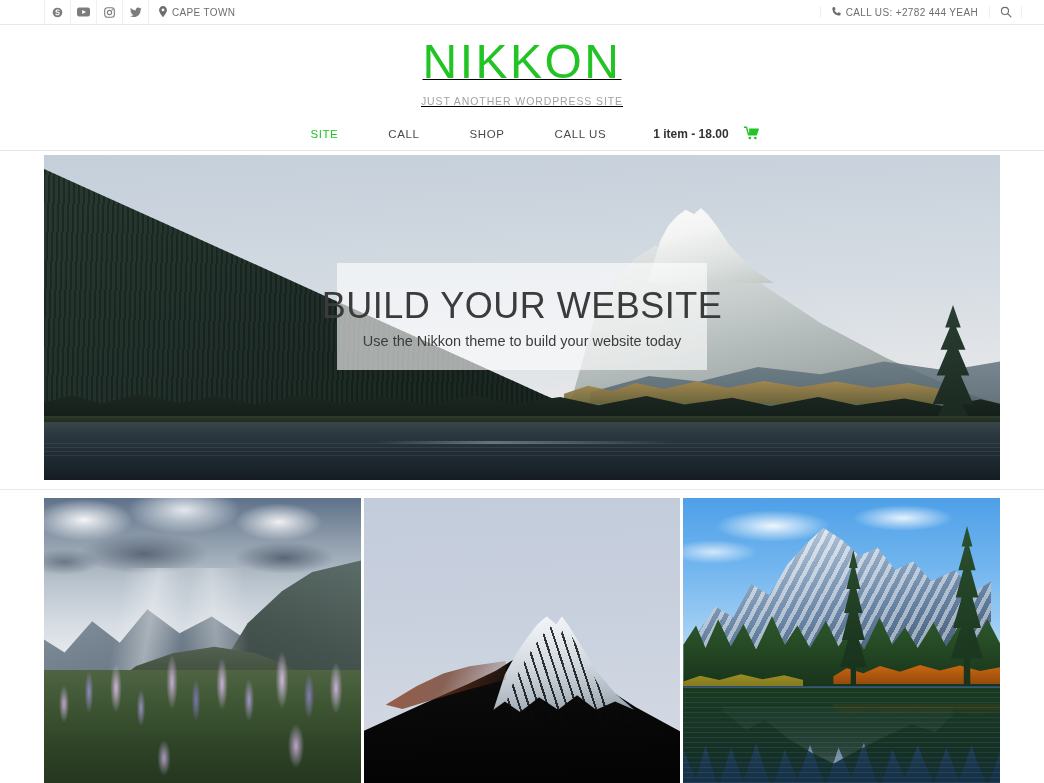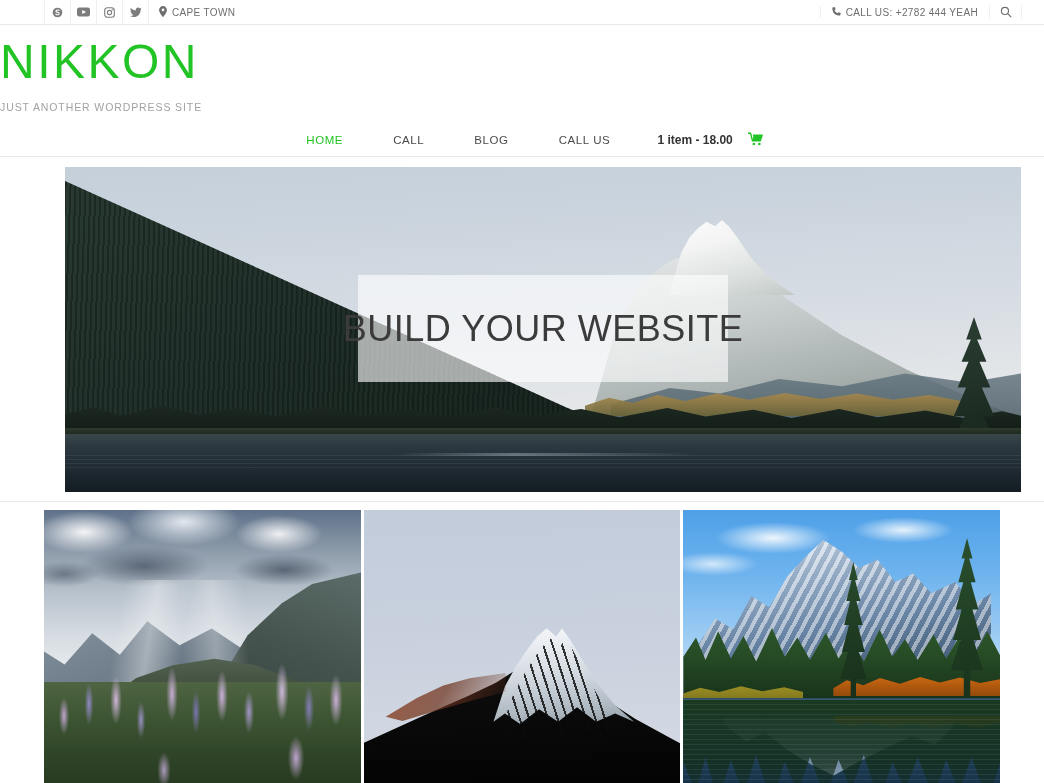--- a/index.html
+++ b/index.html
@@ -48,32 +48,34 @@
   }
   .tb-search {
     width: 33px;
     display: flex; align-items: center; justify-content: center;
     border-left: 1px solid #efefef;
     border-right: 1px solid #efefef;
   }
 
   
   .brand {
+    text-align: center;
     padding-top: 12px;
+    text-decoration: underline;
   }
   .site-title {
     font-size: 48px;
     line-height: 50px;
     font-weight: 400;
     letter-spacing: 2.5px;
     color: #22c425;
     font-family: "Liberation Sans", sans-serif;
   }
   .site-tagline {
-    margin-top: 14px;
+    margin-top: 8px;
     font-size: 10.5px;
     letter-spacing: .9px;
     color: #a2a2a2;
     font-family: "Liberation Sans", sans-serif;
   }
 
   
   .mainnav {
     margin-top: 11px;
     height: 33px;
@@ -98,22 +100,22 @@
     font-size: 12px; font-weight: bold;
     color: #333; padding-left: 22px;
     cursor: pointer;
     font-family: "Liberation Sans", sans-serif;
   }
 
   
   .hero-wrap {
     position: relative;
     width: 856px;
-    padding: 0 65px;
-    margin-top: 10px;
+    padding: 0 44px;
+    margin-top: 4px;
   }
   .hero {
     position: relative;
     width: 956px;
     height: 325px;
     overflow: hidden;
     background: #c9d3dd;
   }
   
   .hero-sky {
@@ -428,23 +430,23 @@
     </a>
   </div>
 </div>
 
 <div class="brand">
   <a class="site-title">NIKKON</a>
   <div class="site-tagline">JUST ANOTHER WORDPRESS SITE</div>
 </div>
 
 <nav class="mainnav">
-  <a class="nav-link active">HOME</a>
+  <a class="nav-link active">SITE</a>
   <a class="nav-link">CALL</a>
-  <a class="nav-link">BLOG</a>
+  <a class="nav-link">SHOP</a>
   <a class="nav-link">CALL US</a>
   <a class="cart-link">
     <span>1 item - 18.00</span>
     <span>
       <svg width="15" height="14" viewBox="0 0 18 16" aria-hidden="true">
         <path d="M0 1h3l2.4 9.1h9.3l2.3-6.6H6.1" fill="none" stroke="#22c425" stroke-width="1.7" stroke-linejoin="round"></path>
         <path d="M6.4 4.2h10.2l-2 5.4H5.9z" fill="#22c425"></path>
         <circle cx="7" cy="14" r="1.6" fill="#22c425"></circle>
         <circle cx="13.6" cy="14" r="1.6" fill="#22c425"></circle>
       </svg>
@@ -463,20 +465,21 @@
     <div class="slope-left-trees"></div>
     <div class="forestline"></div>
     <div class="big-tree"></div>
     <div class="shore"></div>
     <div class="lake"></div>
     <div class="lake-shimmer"></div>
     <div class="lake-glint"></div>
 
     <div class="hero-overlay">
       <div class="hero-title">BUILD YOUR WEBSITE</div>
+      <div class="hero-sub">Use the Nikkon theme to build your website today</div>
     </div>
   </div>
 </div>
 <div class="hero-divider"></div>
 
 <div class="gallery">
 
   <div class="gcell">
     <div class="c1-sky"></div>
     <div class="c1-clouds"></div>

